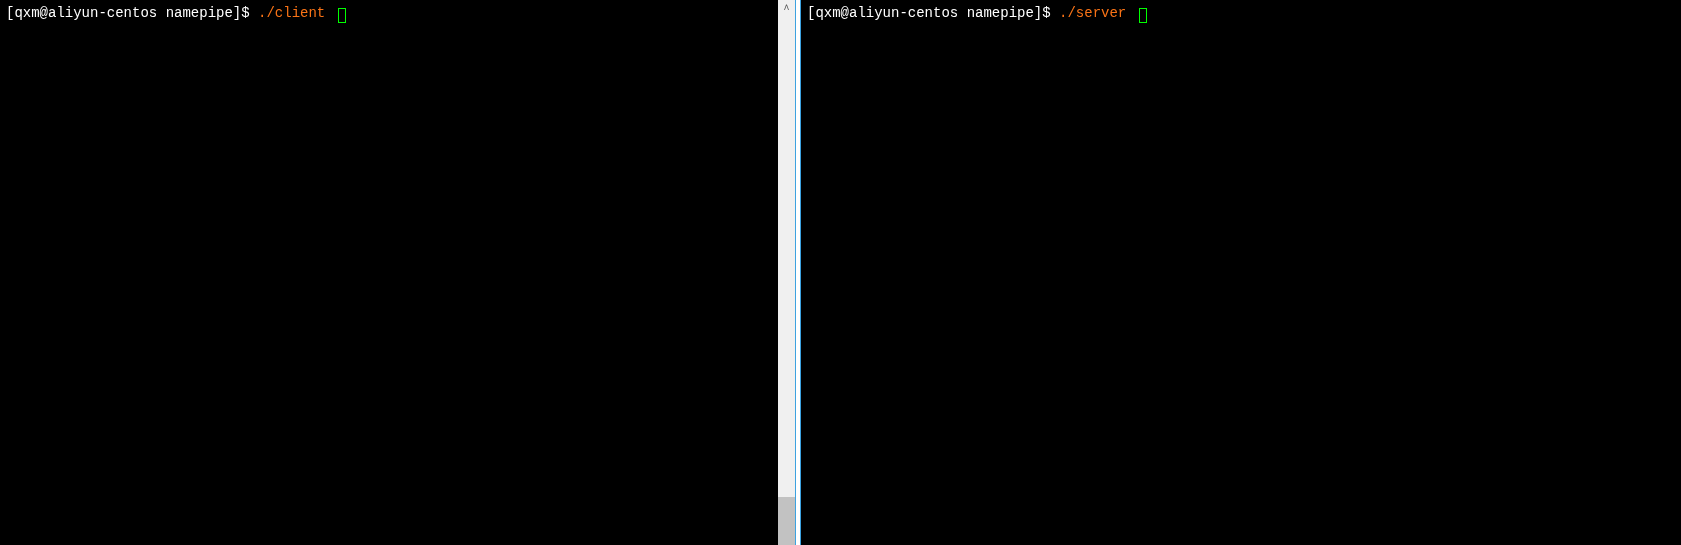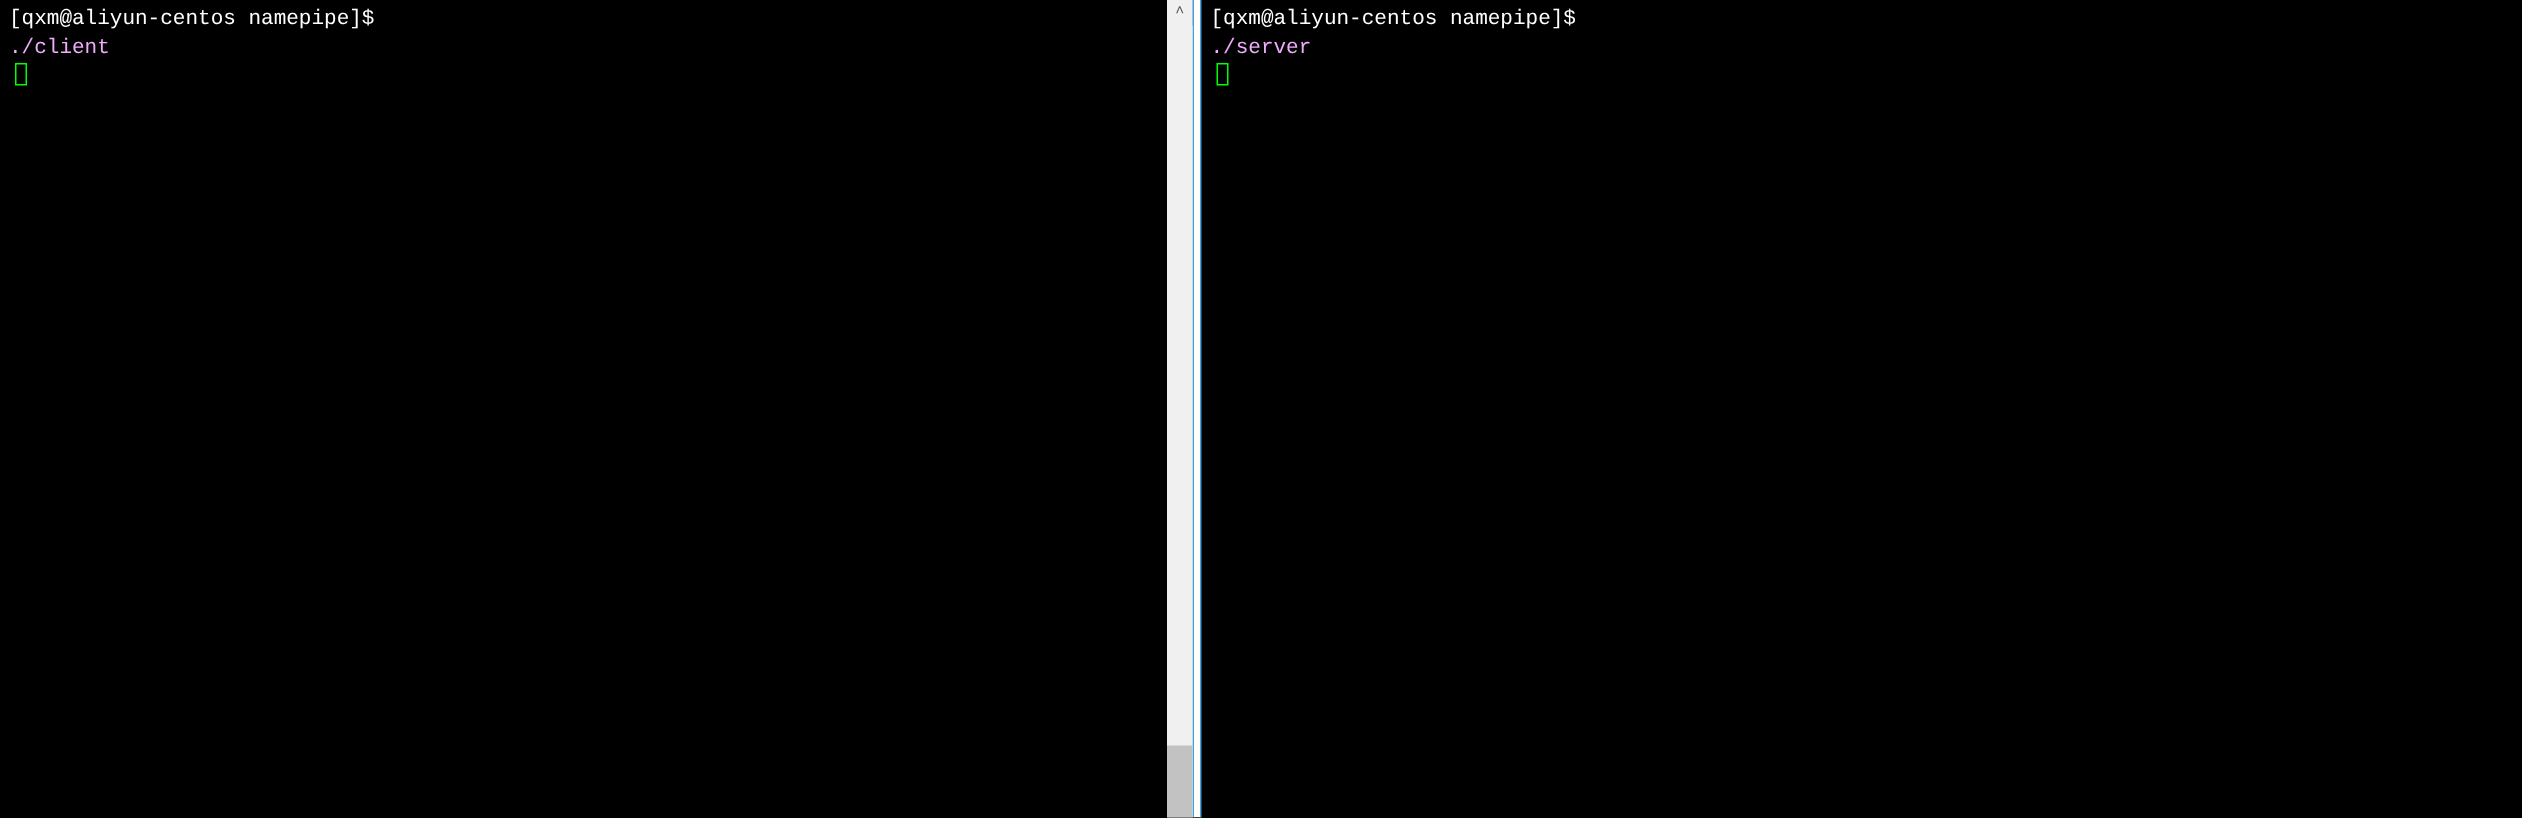--- a/index.html
+++ b/index.html
@@ -69,28 +69,27 @@
       border-right: 1px solid #3ca2e0;
       flex-shrink: 0;
     }
     .pane-right {
       flex: 1;
     }
     .term-line {
       white-space: pre;
       line-height: 1.35;
       display: flex;
-      align-items: flex-start;
-      flex-direction: column;
+      align-items: flex-end;
     }
     .prompt {
       color: #ffffff;
     }
     .cmd {
-      color: #f0abfc;
+      color: #f97316;
     }
     .cursor-block {
       display: inline-block;
       width: 8px;
       height: 15px;
       border: 1.5px solid #00ff00;
       margin-left: 4px;
       box-sizing: border-box;
     }
   </style>

